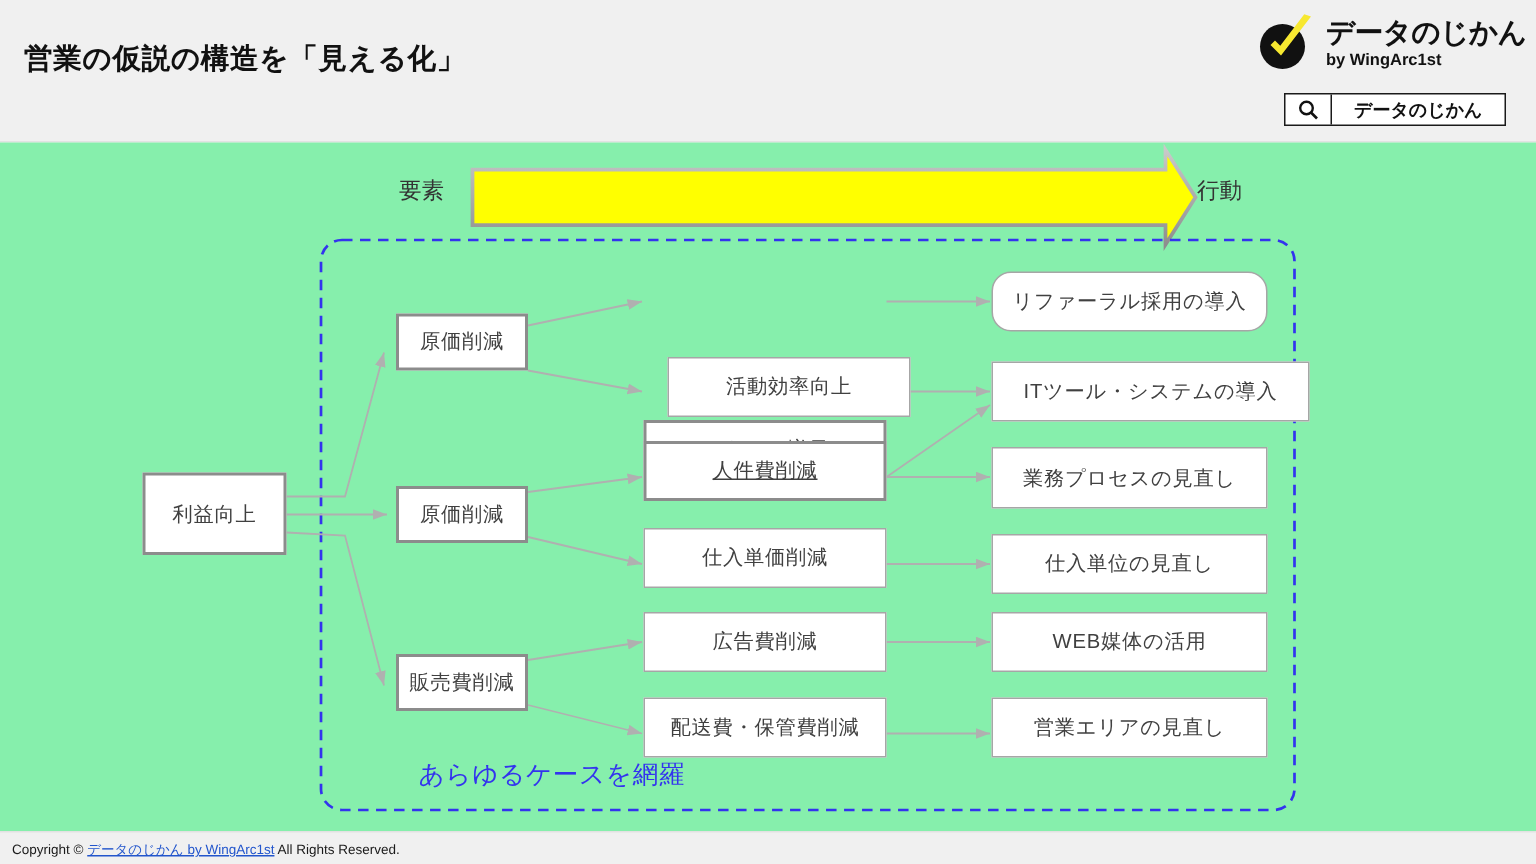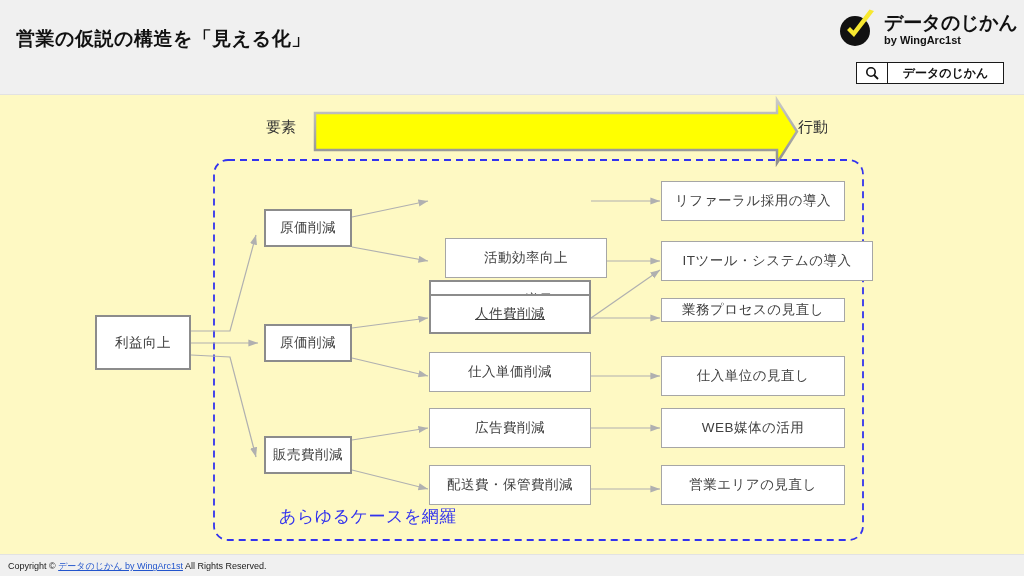--- a/index.html
+++ b/index.html
@@ -99,21 +99,21 @@
     font-weight: bold;
     color: #111111;
     white-space: nowrap;
   }
 
   
   .stage {
     position: absolute;
     left: 0; top: 95px;
     width: 1024px; height: 459px;
-    background: #fef9c3;
+    background: #86efac;
   }
   .svg-layer {
     position: absolute;
     left: 0; top: 0;
   }
 
   
   .band-label {
     position: absolute;
     font-size: 15px;
@@ -255,23 +255,23 @@
   <div class="node strong" style="left:264px; top:229px; width:88px; height:38px;">原価削減</div>
   <div class="node strong" style="left:264px; top:341px; width:88px; height:38px;">販売費削減</div>
 
   <div class="node strong" style="left:429px; top:185px; width:162px; height:40px;">スタッフ増員</div>
   <div class="node" style="left:429px; top:143px; width:162px; height:40px;margin-left:16px;">活動効率向上</div>
   <div class="node strong" style="left:429px; top:199px; width:162px; height:40px;text-decoration:underline;">人件費削減</div>
   <div class="node" style="left:429px; top:257px; width:162px; height:40px;">仕入単価削減</div>
   <div class="node" style="left:429px; top:313px; width:162px; height:40px;">広告費削減</div>
   <div class="node" style="left:429px; top:370px; width:162px; height:40px;">配送費・保管費削減</div>
 
-  <div class="node" style="left:661px; top:86px; width:184px; height:40px;">リファーラル採用の導入</div>
+  <div class="node" style="left:661px; top:86px; width:184px; height:40px;border-radius:13px;">リファーラル採用の導入</div>
   <div class="node" style="left:661px; top:146px; width:212px; height:40px;">ITツール・システムの導入</div>
-  <div class="node" style="left:661px; top:203px; width:184px; height:24px;">業務プロセスの見直し</div>
+  <div class="node" style="left:661px; top:203px; width:184px; height:41px;">業務プロセスの見直し</div>
   <div class="node" style="left:661px; top:261px; width:184px; height:40px;">仕入単位の見直し</div>
   <div class="node" style="left:661px; top:313px; width:184px; height:40px;">WEB媒体の活用</div>
   <div class="node" style="left:661px; top:370px; width:184px; height:40px;">営業エリアの見直し</div>
 
   <div class="note">あらゆるケースを網羅</div>
 </div>
 
 <div class="footer">
   <div class="copyright">
     <span>Copyright © </span><a href="#">データのじかん by WingArc1st</a><span> All Rights Reserved.</span>

